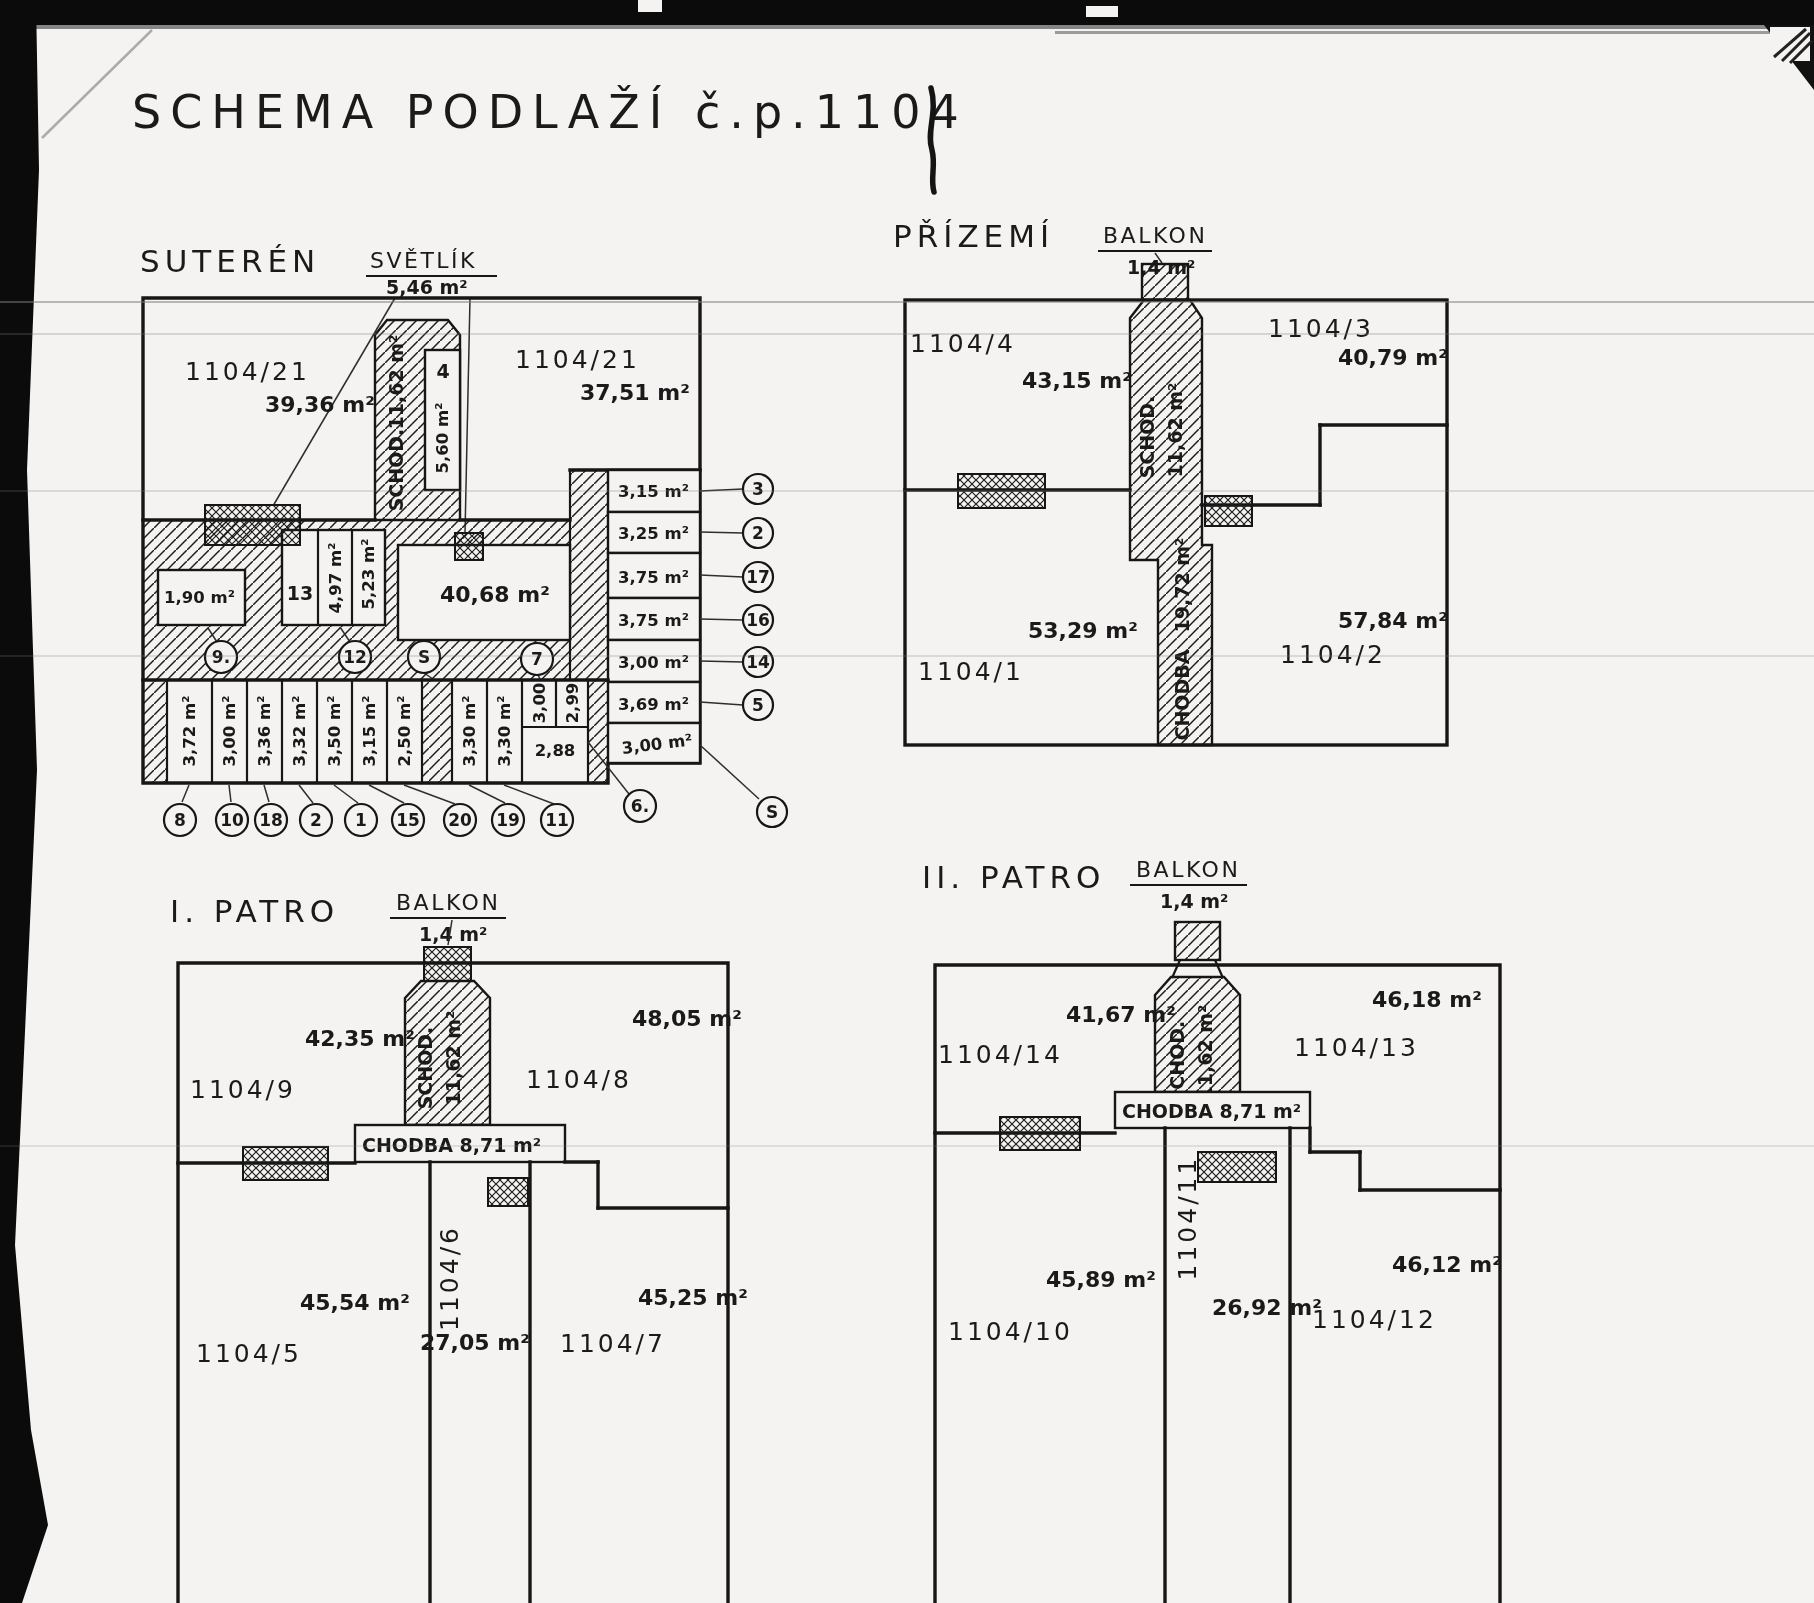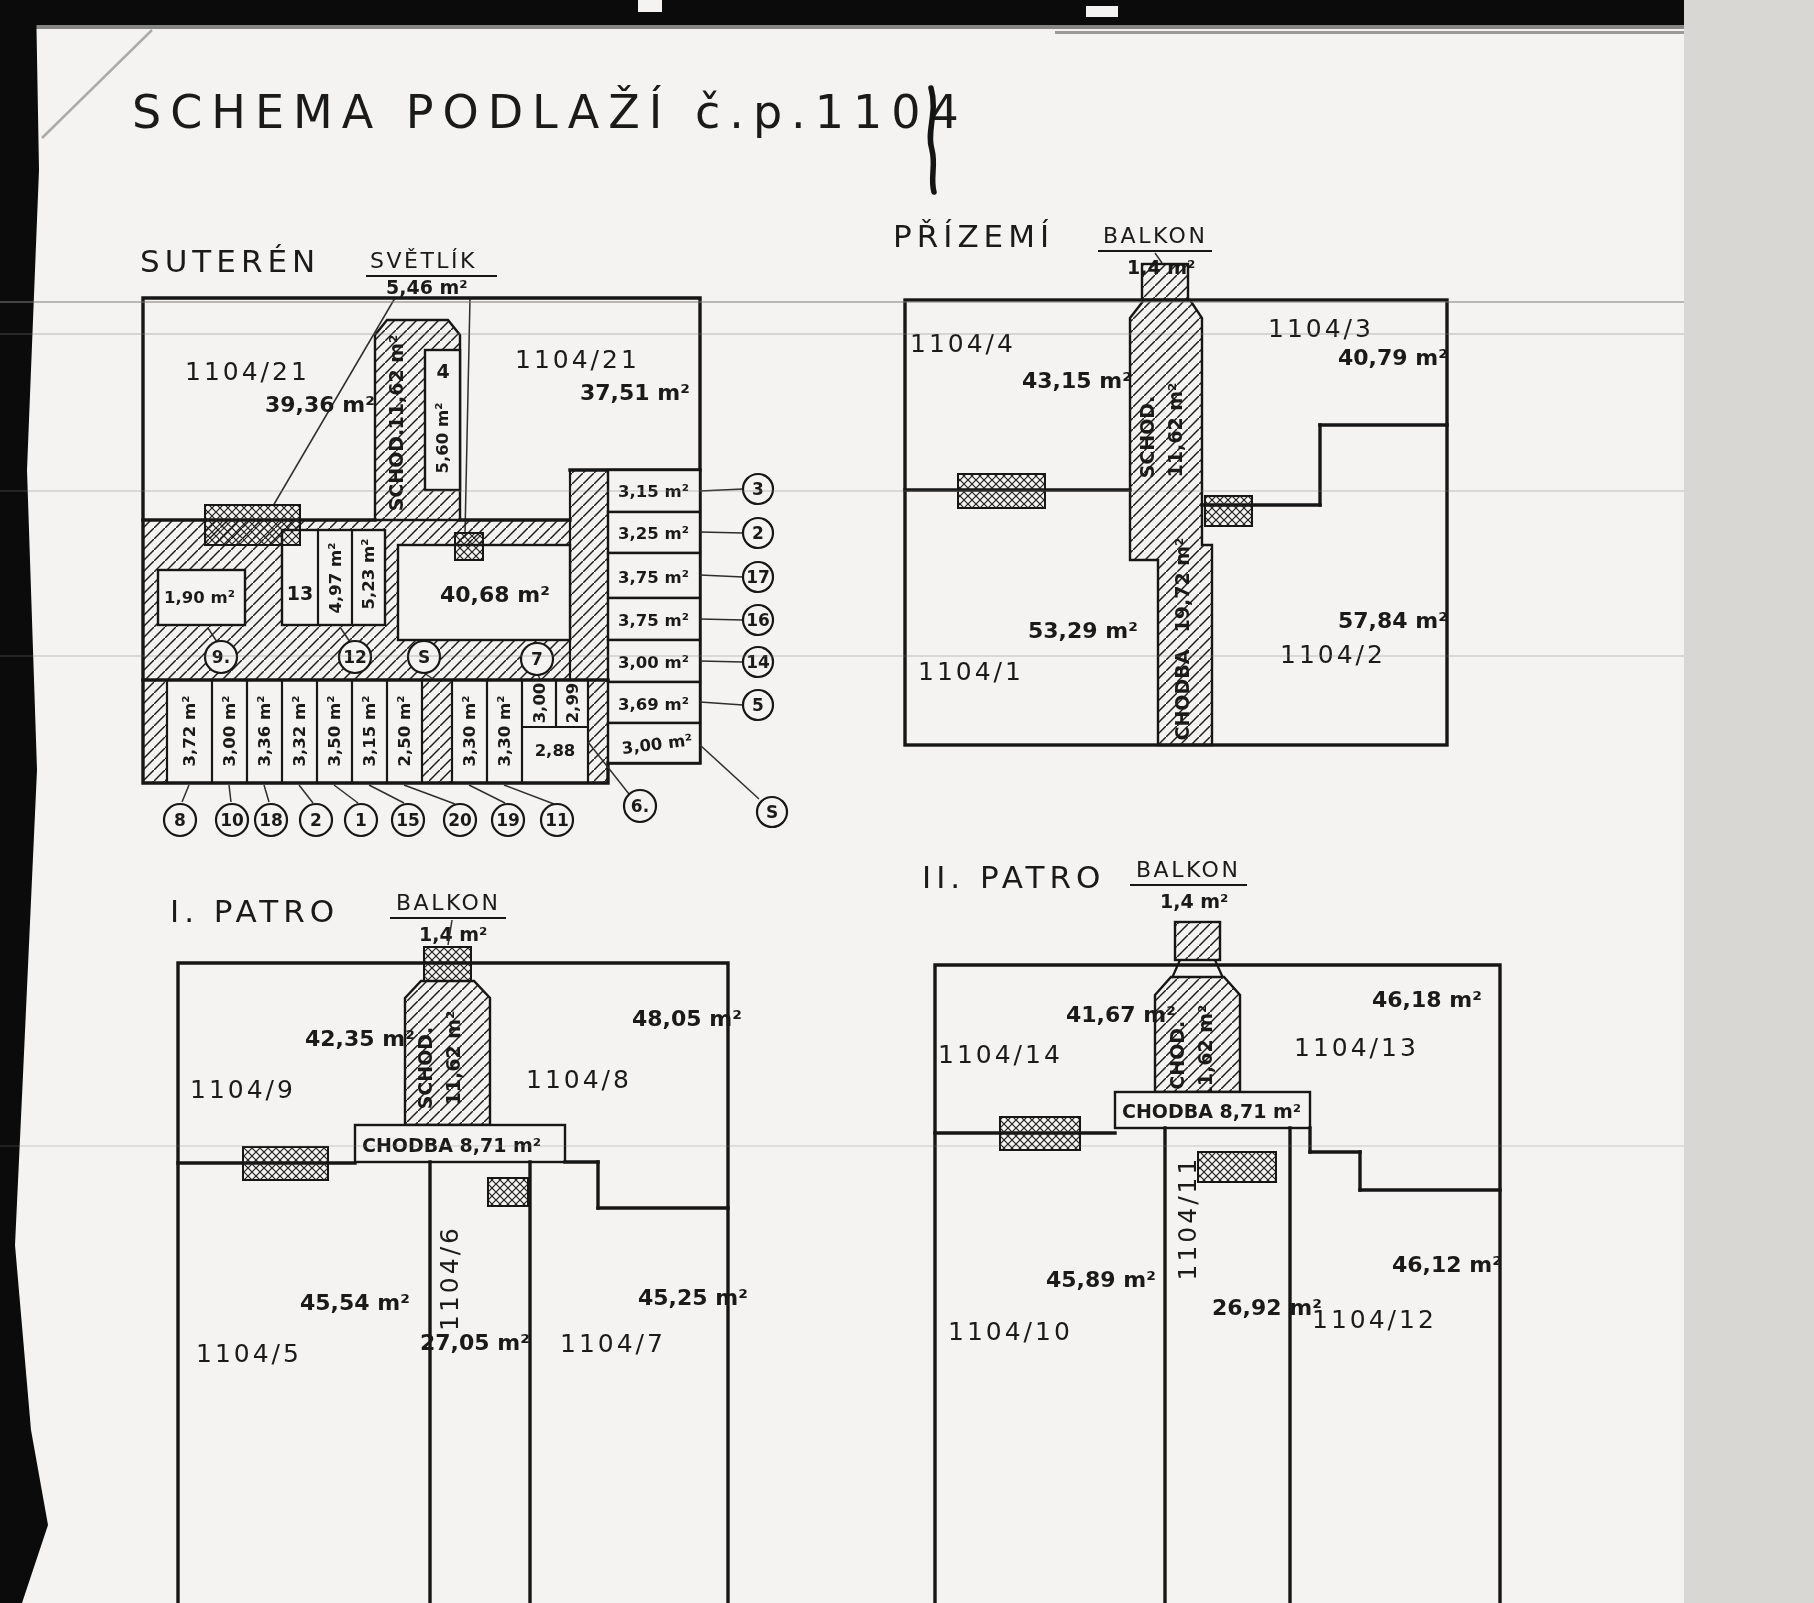--- a/index.html
+++ b/index.html
@@ -1,16 +1,16 @@
 <!DOCTYPE html>
 <html><head>
 <meta charset="utf-8">
 <style>
   html,body{margin:0;padding:0;background:#d8d7d4;}
-  #page{position:relative;width:1684px;height:1603px;background:#a16207;overflow:hidden;}
+  #page{position:relative;width:1814px;height:1603px;background:#a16207;overflow:hidden;}
   svg text{font-family:"DejaVu Sans","Liberation Sans",sans-serif;fill:#1a1a1a;white-space:pre;}
   .ttl{font-size:46px;letter-spacing:9px;}
   .hd{font-size:31px;letter-spacing:5px;}
   .sub{font-size:22px;letter-spacing:2.5px;}
   .unit{font-size:25px;letter-spacing:3px;}
   .ar{font-size:22px;font-weight:700;}
   .ar2{font-size:19px;font-weight:700;}
   .sm{font-size:16.5px;font-weight:700;}
   .rf{font-size:17px;font-weight:700;text-anchor:middle;}
   .vs{font-size:19px;font-weight:700;text-anchor:middle;}

